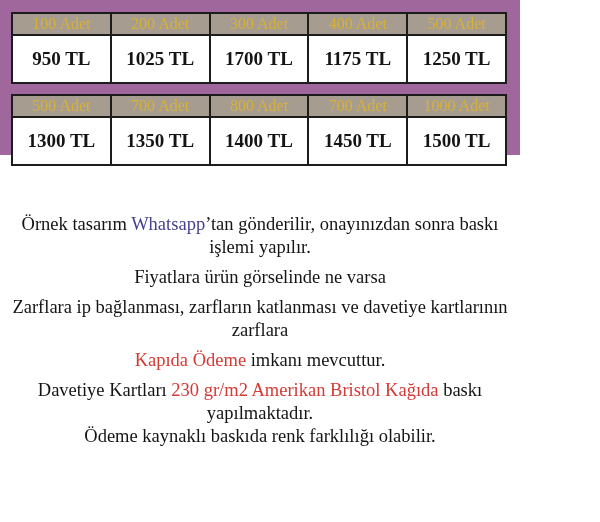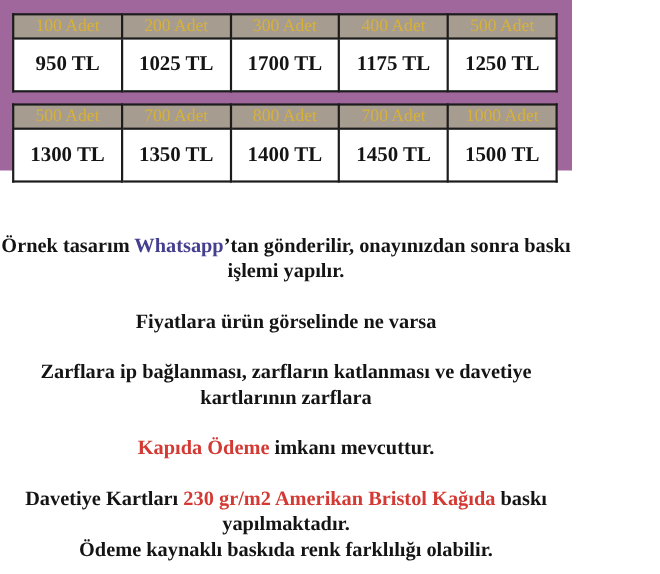--- a/index.html
+++ b/index.html
@@ -49,24 +49,23 @@
     margin-top: 14px;
   }
 
   
   .notes {
     padding-top: 58px;
     text-align: center;
     font-size: 18.5px;
     line-height: 23px;
     color: var(--body_text, #141414);
-    font-weight: bold;
   }
   .para { margin: 0; }
-  .para + .para { margin-top: 23px; }
+  .para + .para { margin-top: 7px; }
   .red { color: var(--accent_red, #d43a34); }
   .wa  { color: var(--whatsapp_blue, #453f8f); }
 </style>
 </head>
 <body>
 
 <div class="canvas">
 
   <div class="banner">
 

